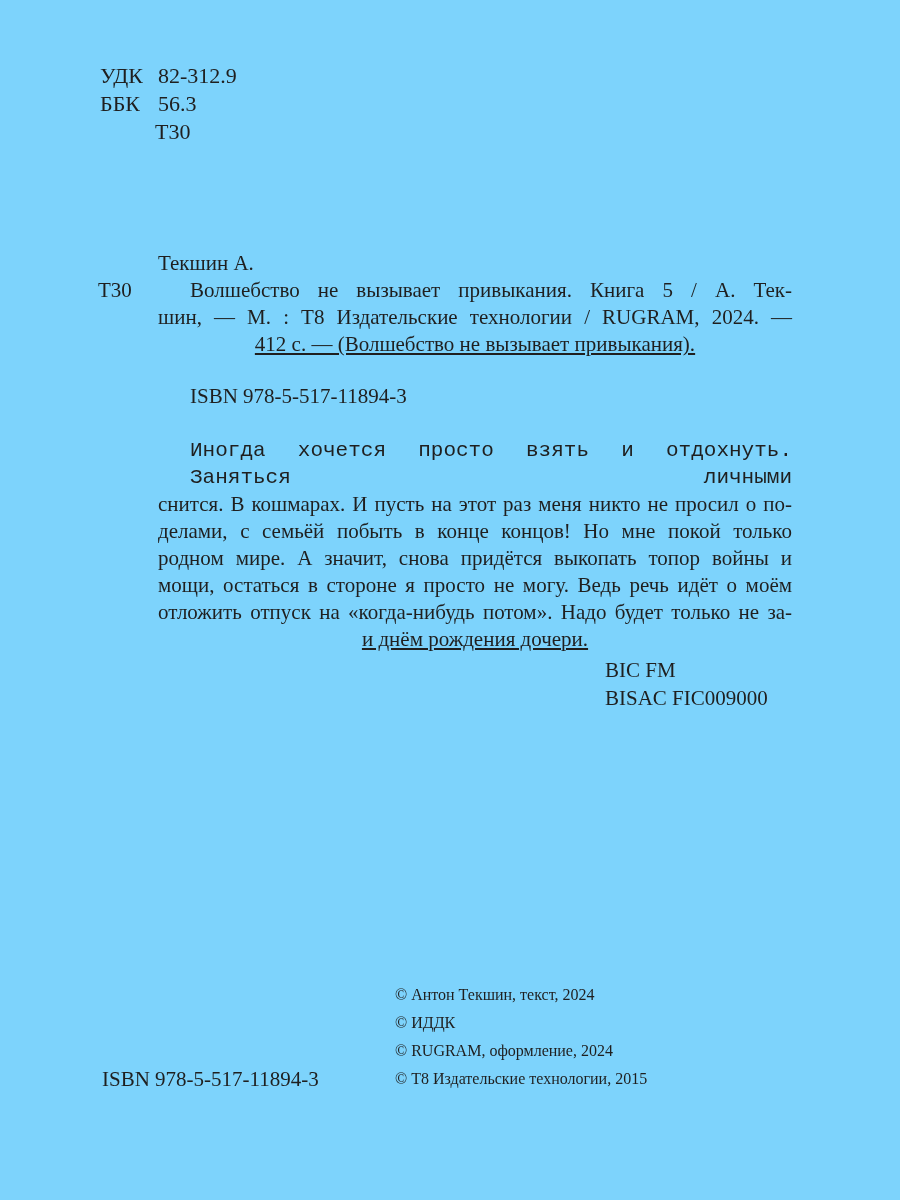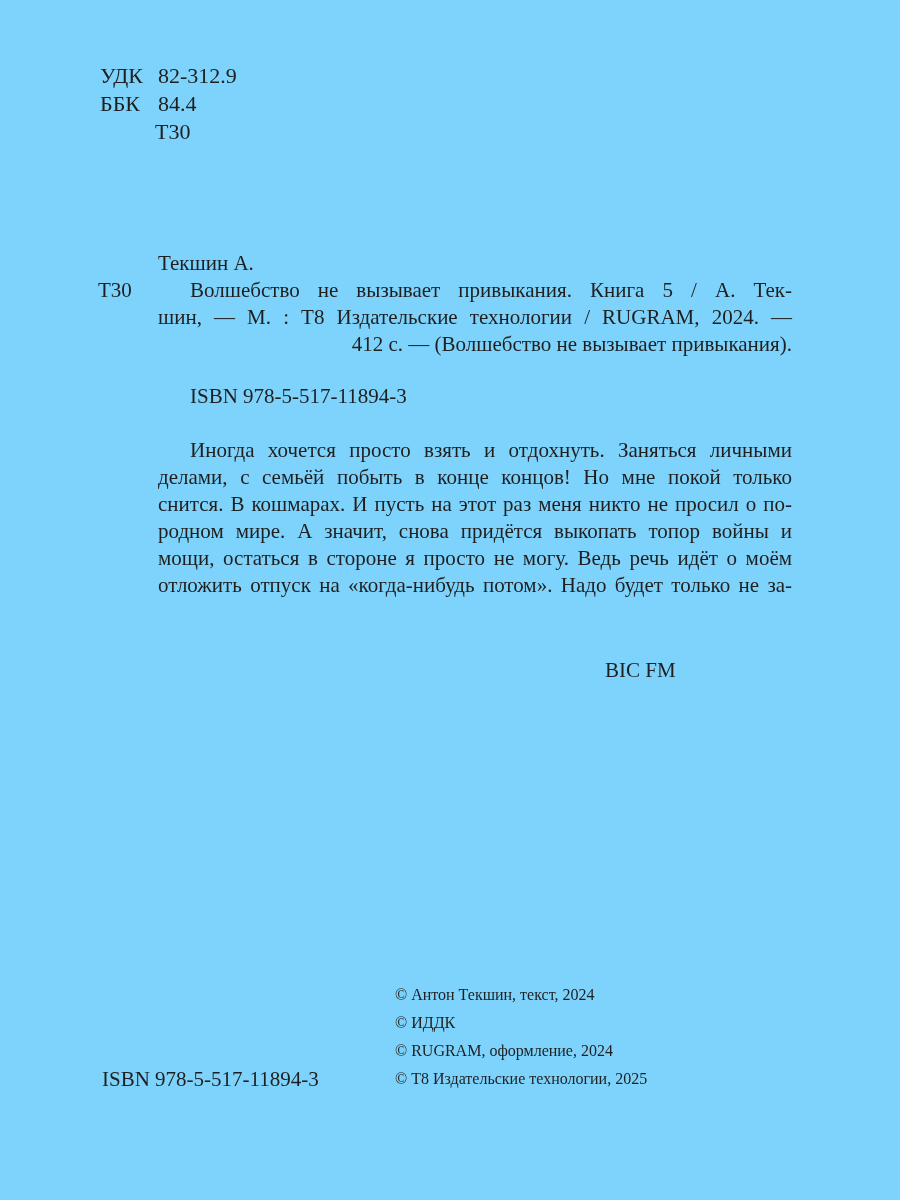--- a/index.html
+++ b/index.html
@@ -25,24 +25,24 @@
   
   .catalog {
     left: 98px; top: 250px; width: 694px;
     font-size: 21px; line-height: 27px;
   }
   .card-author { margin-left: 60px; font-weight: normal; }
   .card-body { position: relative; }
   .card-code { position: absolute; left: 0; top: 0; }
 
   .jline { text-align: justify; text-align-last: justify; }
-  .lline { text-align: right; }
+  .lline { text-align: center; text-decoration: underline; }
   .pl60 { padding-left: 60px; }
   .pl92 { padding-left: 92px; }
-  .pl32 { padding-left: 32px; }
+  .pl32 { padding-left: 32px; font-family: Liberation Mono, monospace; }
 
   .isbn-mid { left: 190px; top: 384px; font-size: 21px; white-space: nowrap; }
 
   .annotation {
     left: 158px; top: 437px; width: 634px;
     font-size: 21px; line-height: 27px;
   }
 
   .codes { left: 605px; top: 656px; font-size: 21px; line-height: 28px; white-space: nowrap; }
 
@@ -51,52 +51,54 @@
 </style>
 </head>
 <body>
 
 <div class="page">
 
   <div class="abs class-row" style="left:100px; top:62px;">
     <span class="class-label">УДК</span><span>82-312.9</span>
   </div>
   <div class="abs class-row" style="left:100px; top:90px;">
-    <span class="class-label">ББК</span><span>84.4</span>
+    <span class="class-label">ББК</span><span>56.3</span>
   </div>
   <div class="abs class-row" style="left:155px; top:118px;">
     <span>Т30</span>
   </div>
 
   <div class="abs catalog">
     <div class="card-author">Текшин А.</div>
     <div class="card-body">
       <span class="card-code">Т30</span>
       <div class="jline pl92">Волшебство не вызывает привыкания. Книга 5 / А. Тек-</div>
       <div class="jline pl60">шин, — М. : Т8 Издательские технологии / RUGRAM, 2024. —</div>
       <div class="lline pl60">412 с. — (Волшебство не вызывает привыкания).</div>
     </div>
   </div>
 
   <div class="abs isbn-mid">ISBN 978-5-517-11894-3</div>
 
   <div class="abs annotation">
     <div class="jline pl32">Иногда хочется просто взять и отдохнуть. Заняться личными</div>
+    <div class="jline">снится. В кошмарах. И пусть на этот раз меня никто не просил о по-</div>
     <div class="jline">делами, с семьёй побыть в конце концов! Но мне покой только</div>
-    <div class="jline">снится. В кошмарах. И пусть на этот раз меня никто не просил о по-</div>
     <div class="jline">родном мире. А значит, снова придётся выкопать топор войны и</div>
     <div class="jline">мощи, остаться в стороне я просто не могу. Ведь речь идёт о моём</div>
     <div class="jline">отложить отпуск на «когда-нибудь потом». Надо будет только не за-</div>
+    <div class="lline">и днём рождения дочери.</div>
   </div>
 
   <div class="abs codes">
     <div>BIC FM</div>
+    <div>BISAC FIC009000</div>
   </div>
 
   <div class="abs copyrights">
     <div>© Антон Текшин, текст, 2024</div>
     <div>© ИДДК</div>
     <div>© RUGRAM, оформление, 2024</div>
-    <div>© Т8 Издательские технологии, 2025</div>
+    <div>© Т8 Издательские технологии, 2015</div>
   </div>
   <div class="abs footer-isbn">ISBN 978-5-517-11894-3</div>
 
 </div>
 
 </body></html>

